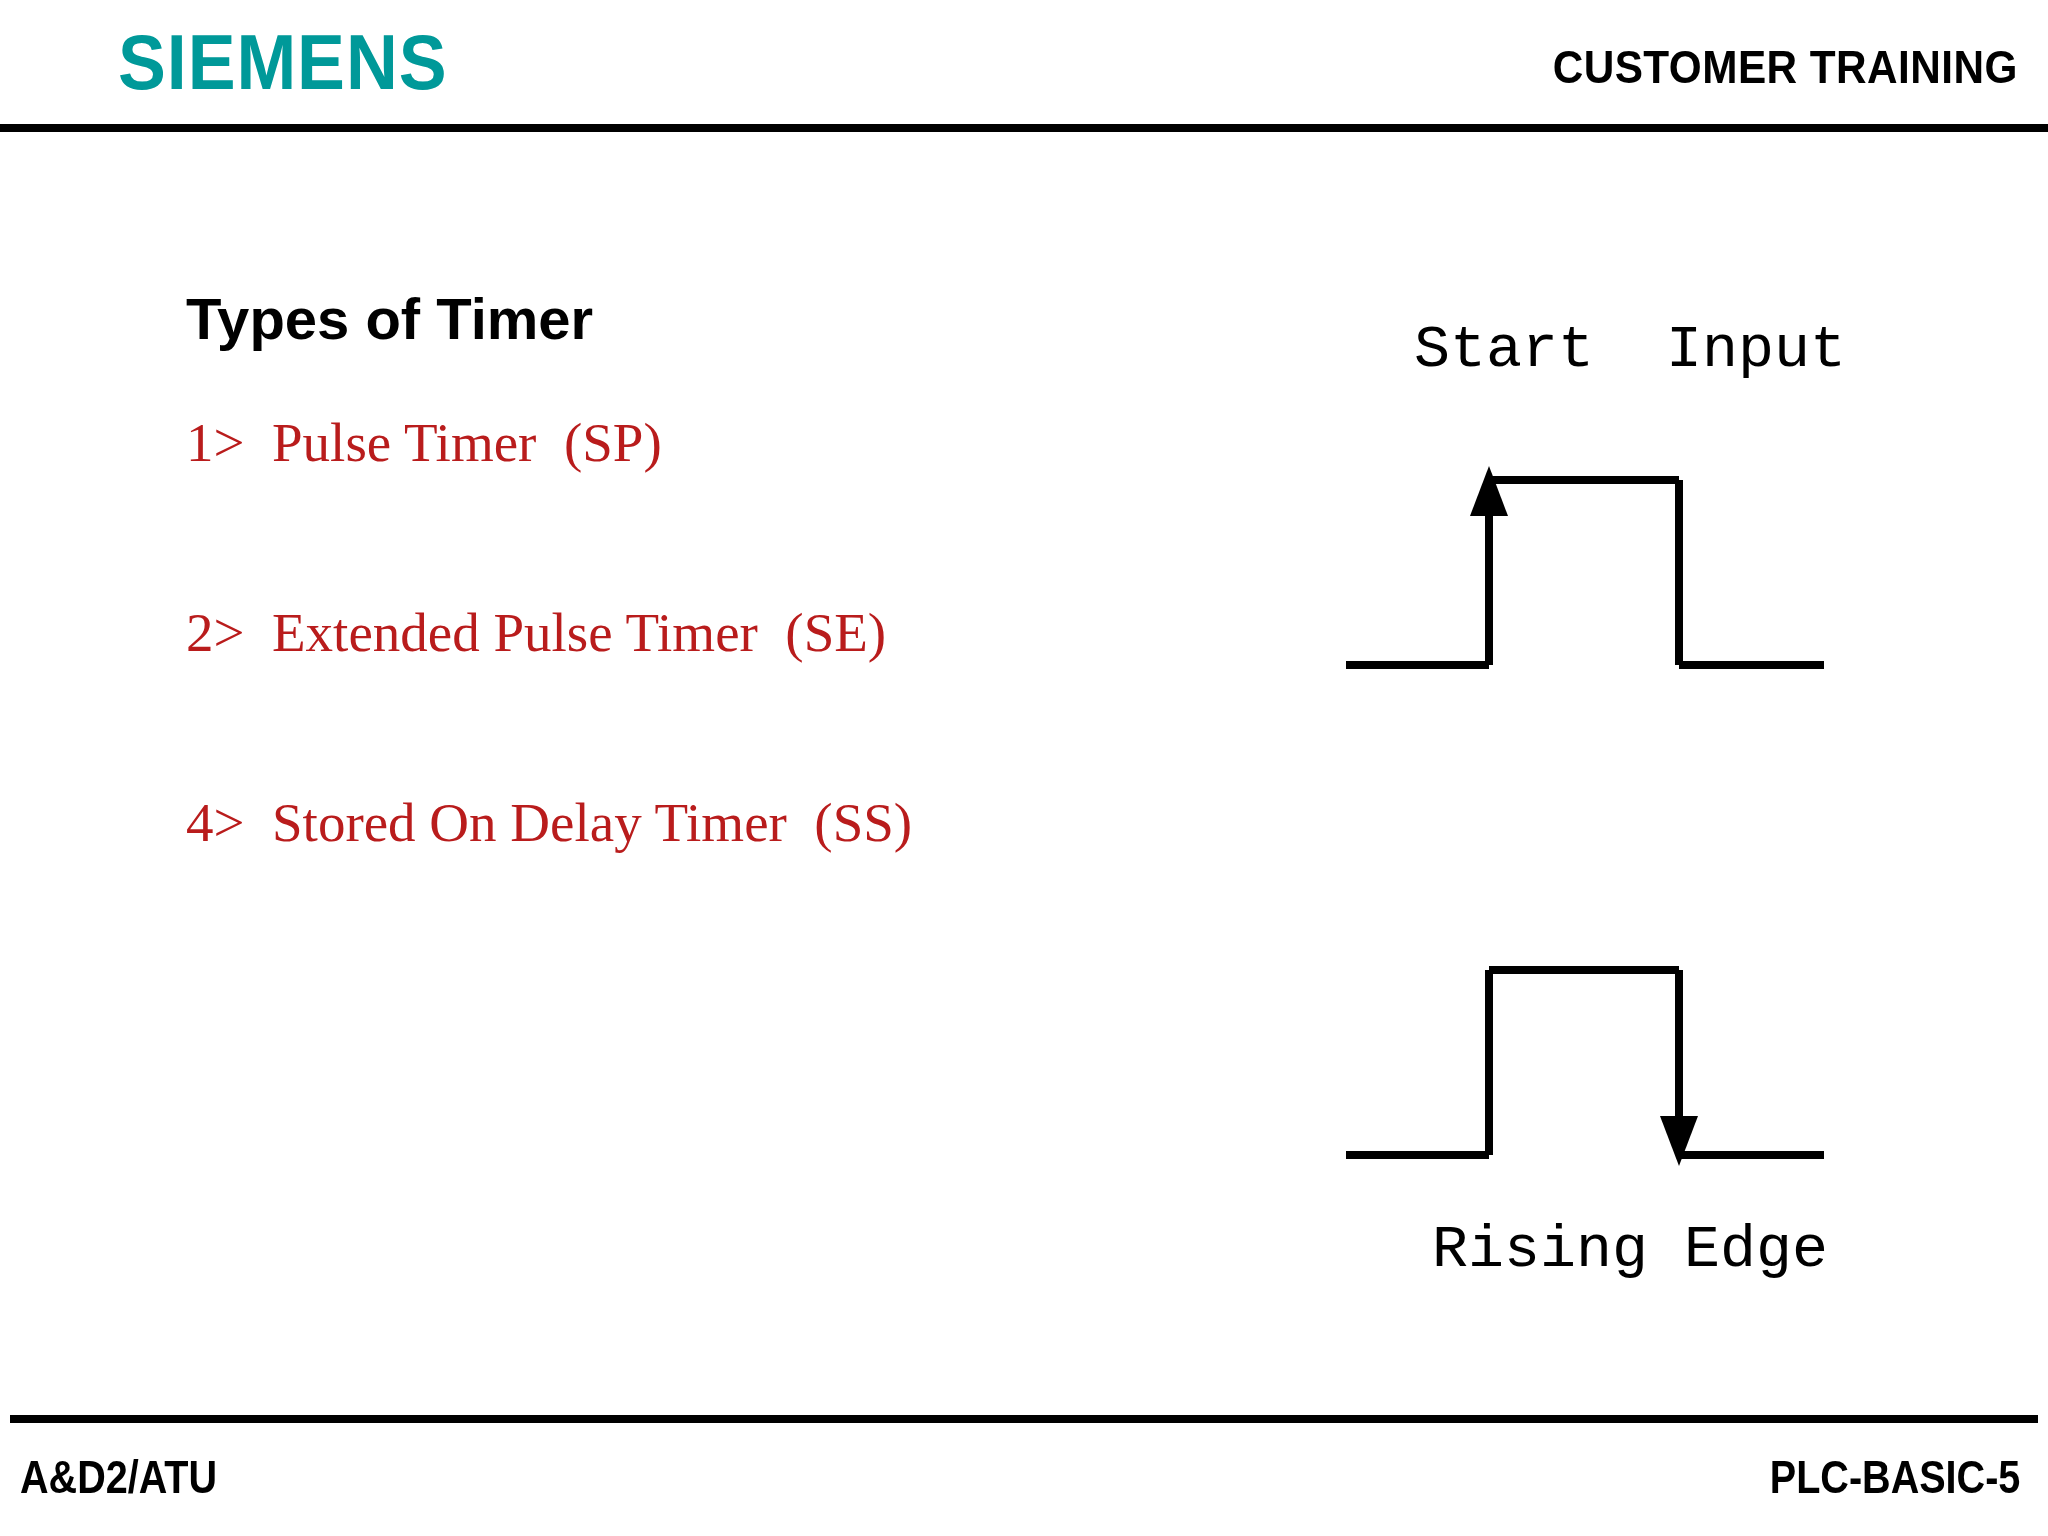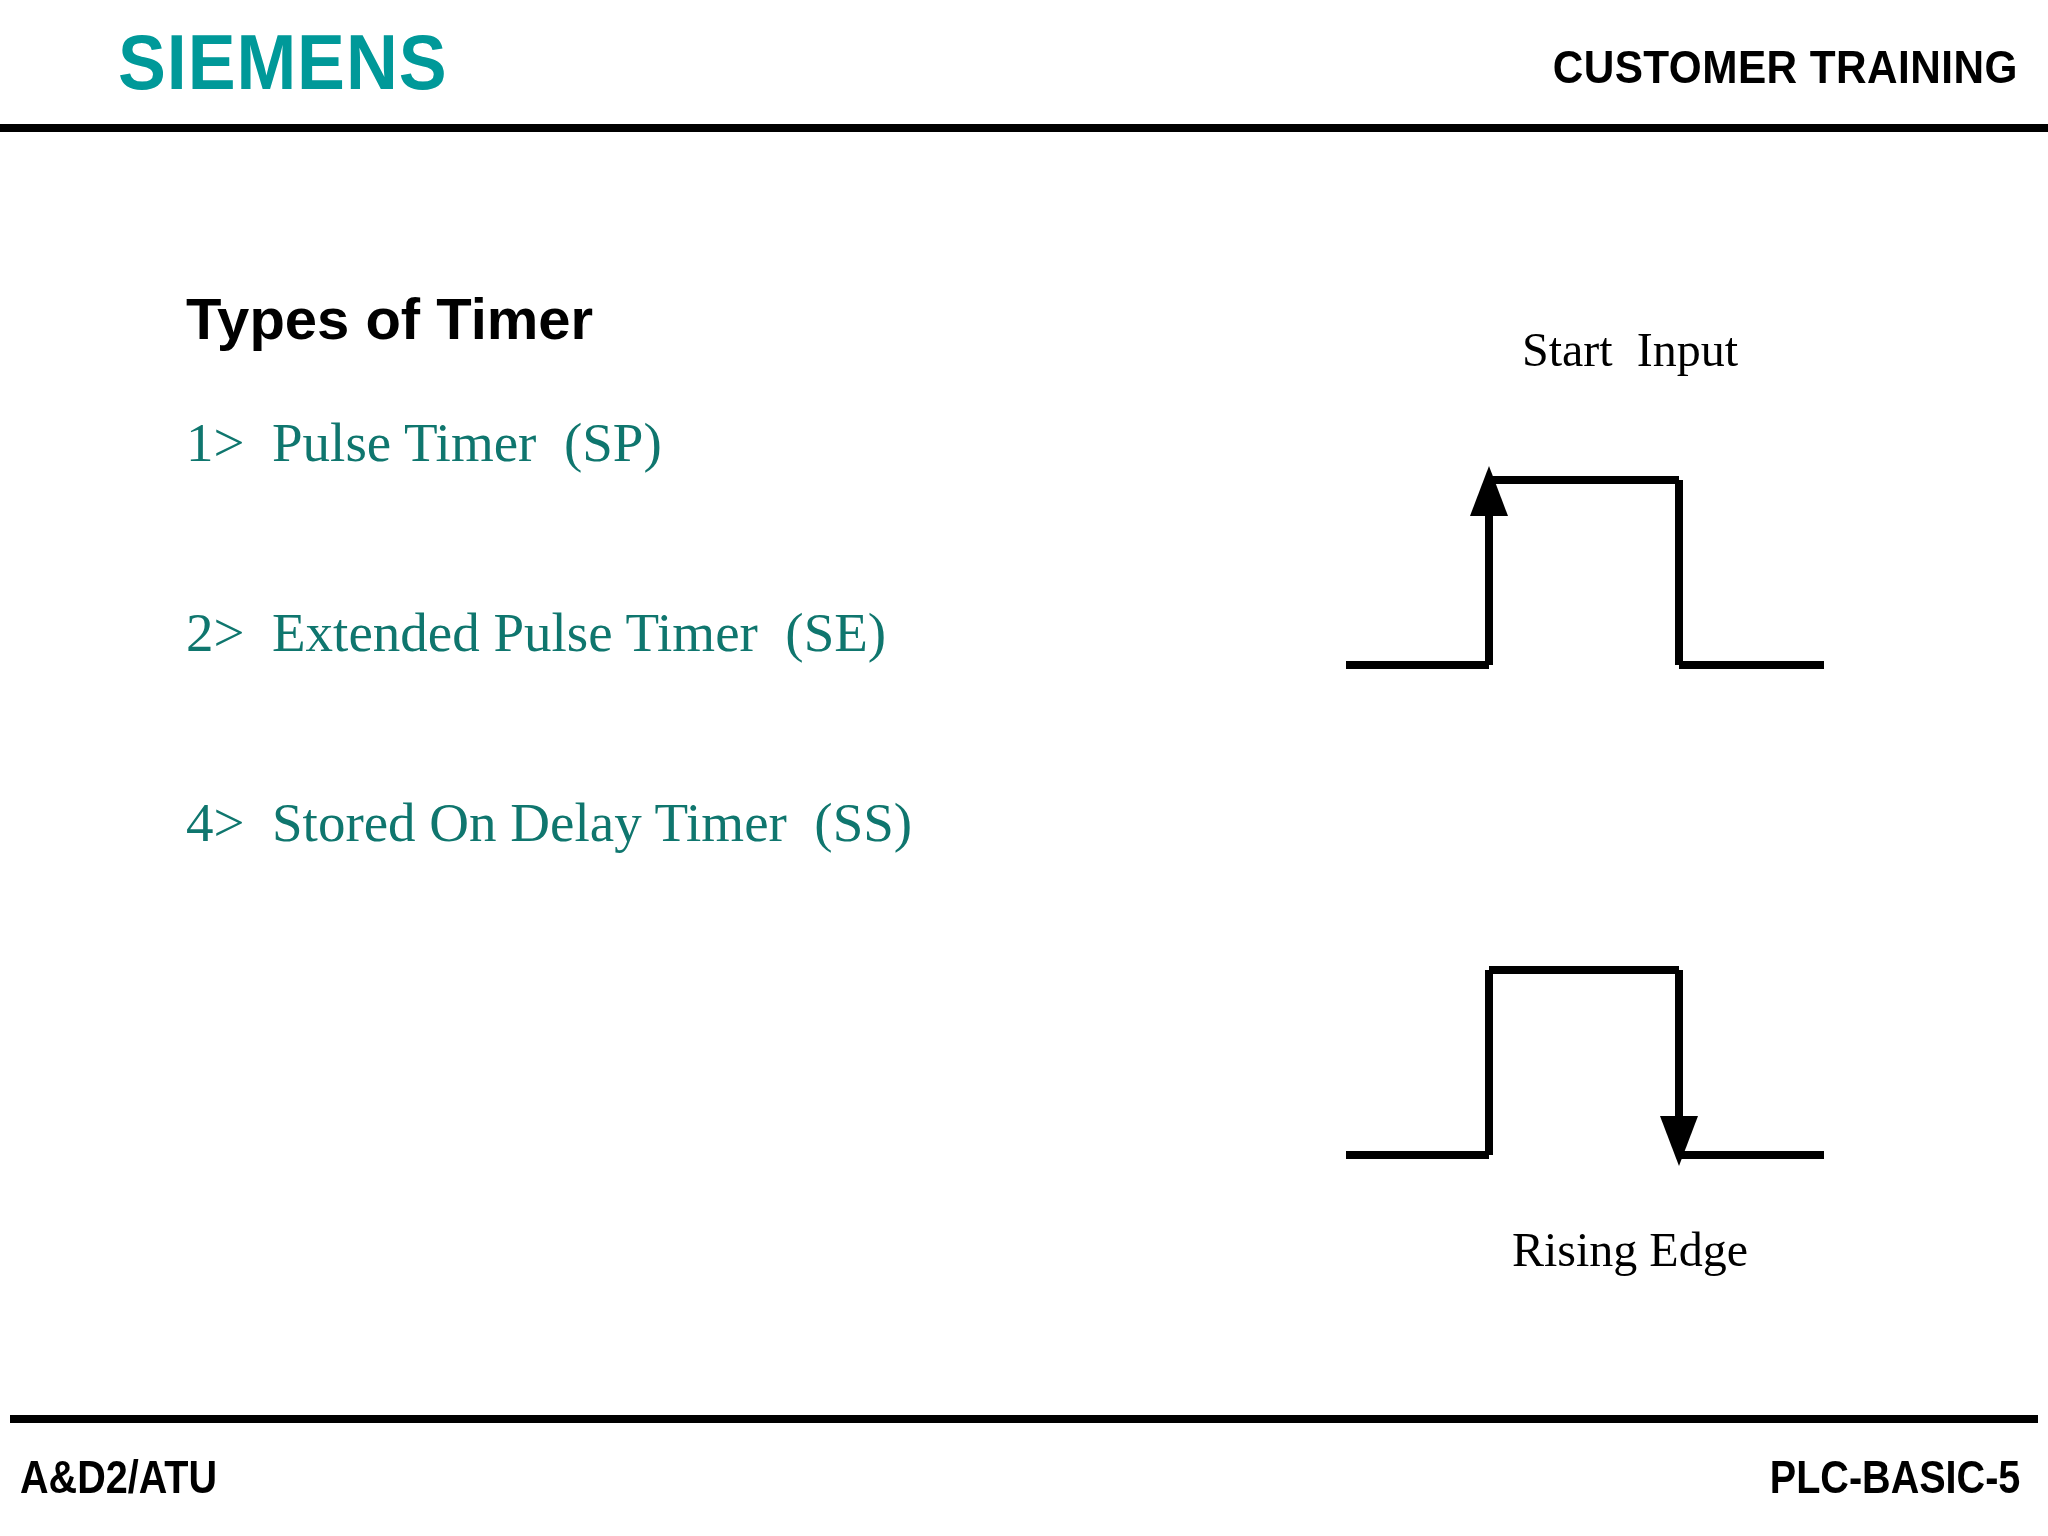--- a/index.html
+++ b/index.html
@@ -79,36 +79,36 @@
     top: 412px;
     width: 960px;
   }
   .timer-item {
     font-family: "Liberation Serif", serif;
     font-size: 55px;
     line-height: 62px;
     height: 62px;
     margin-bottom: 128px;
     white-space: pre;
-    color: #0f766e;
+    color: #b91c1c;
   }
   .timer-item:last-child { margin-bottom: 0; }
 
   
   .diagram {
     position: absolute;
     left: 1320px;
     top: 320px;
     width: 620px;
     height: 1000px;
   }
   .wave-label {
     position: absolute;
-    font-family: Liberation Serif, serif;
-    font-size: 48px;
+    font-family: Liberation Mono, monospace;
+    font-size: 60px;
     line-height: 60px;
     white-space: pre;
     text-align: center;
     width: 620px;
     left: 0;
   }
   .lbl-start   { top: 0px; }
   .lbl-rising  { top: 400px; }
   .lbl-falling { top: 900px; }
 

